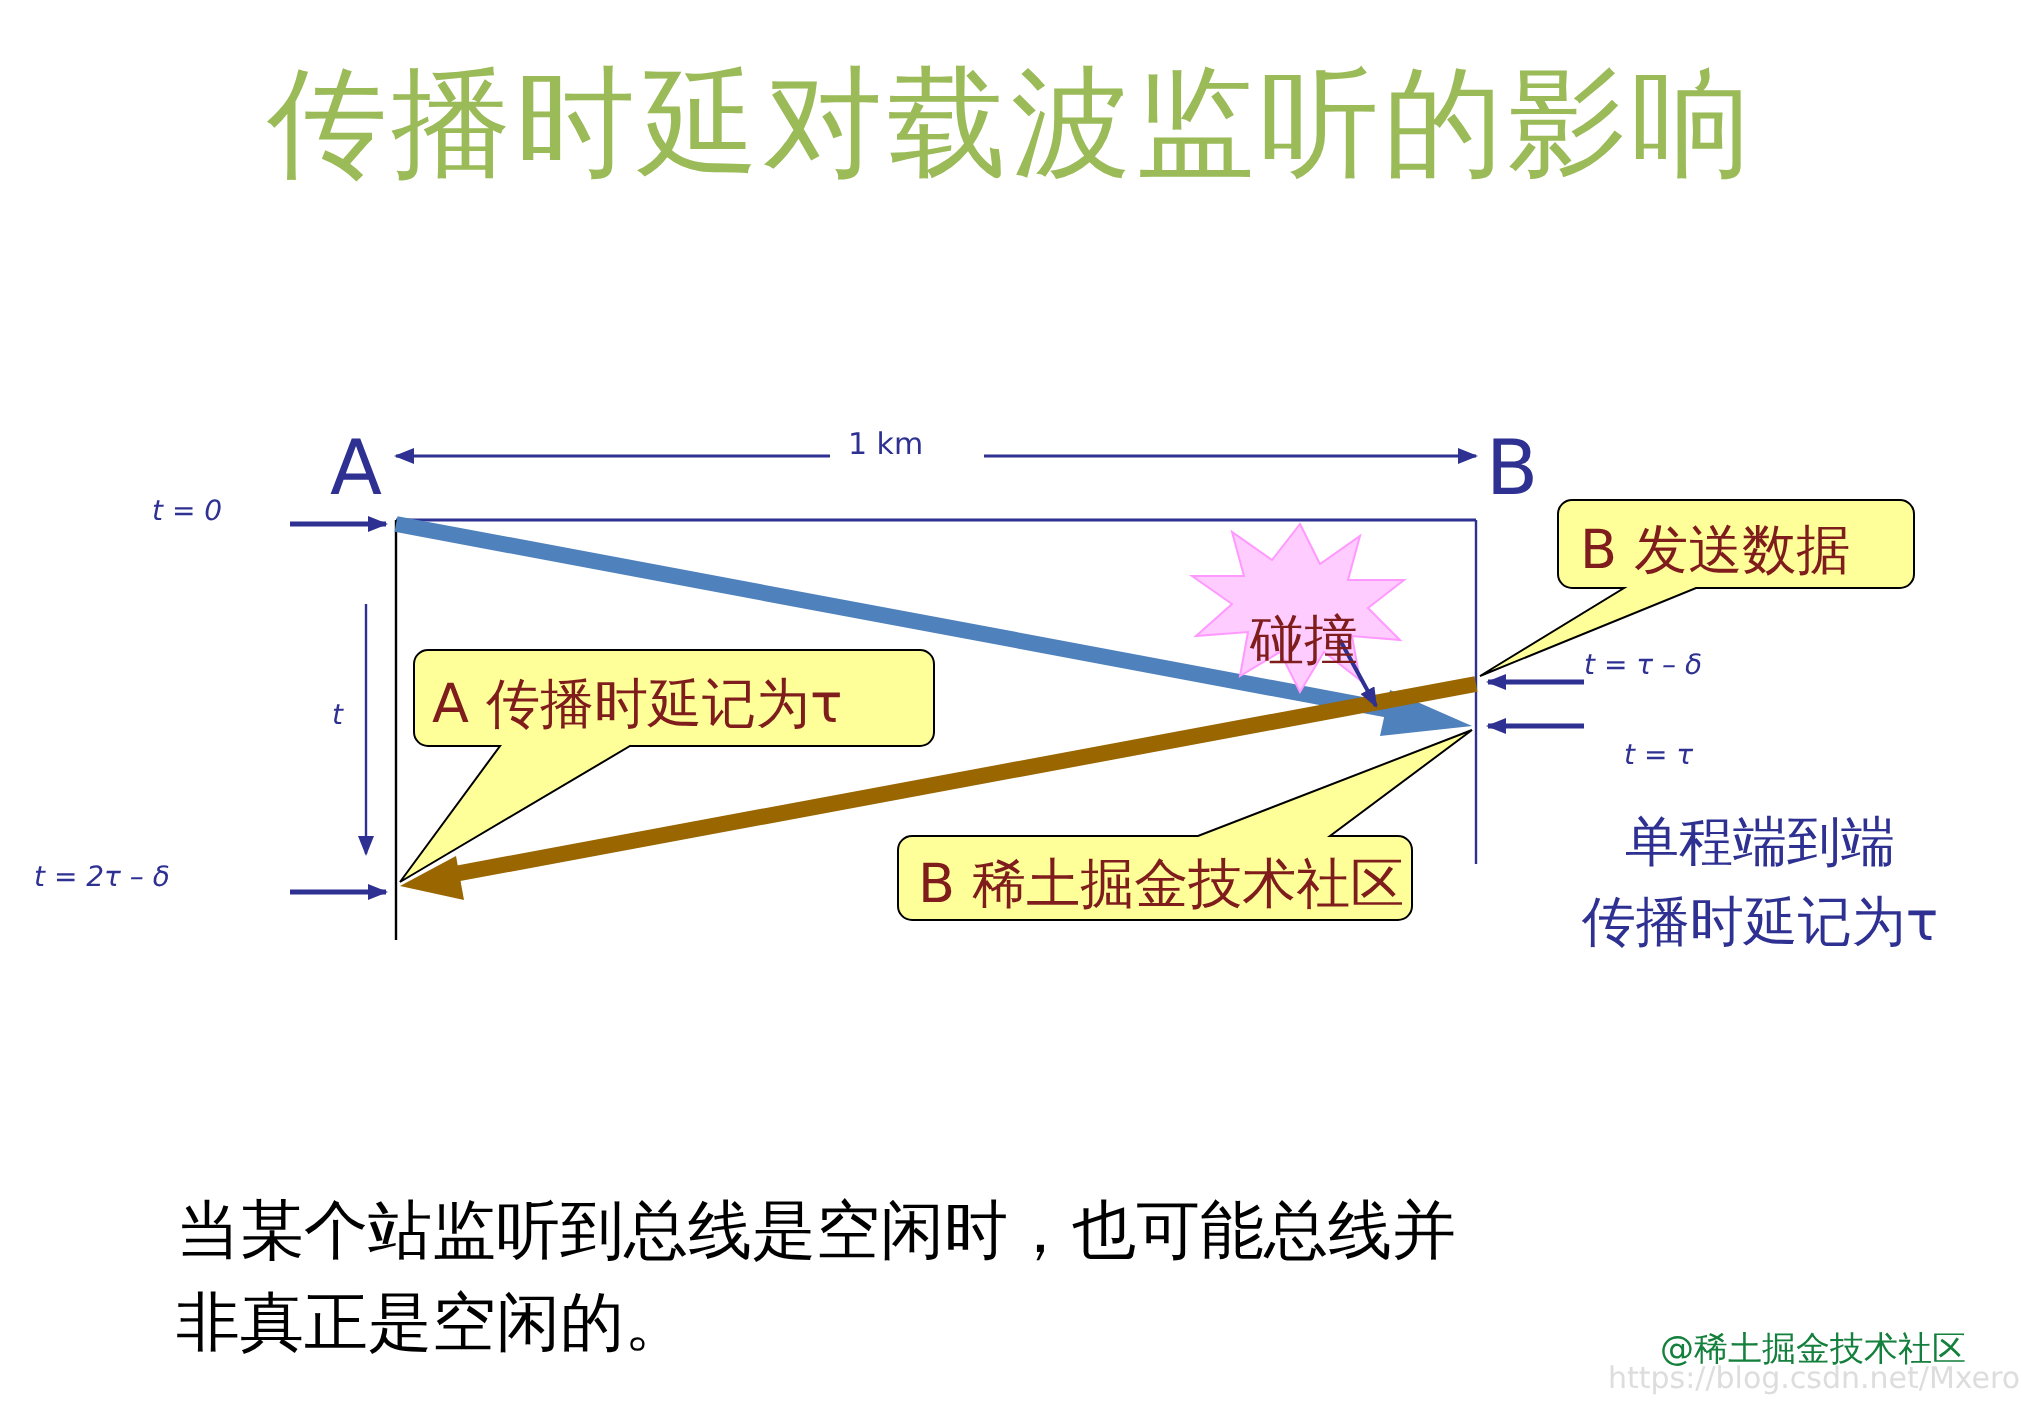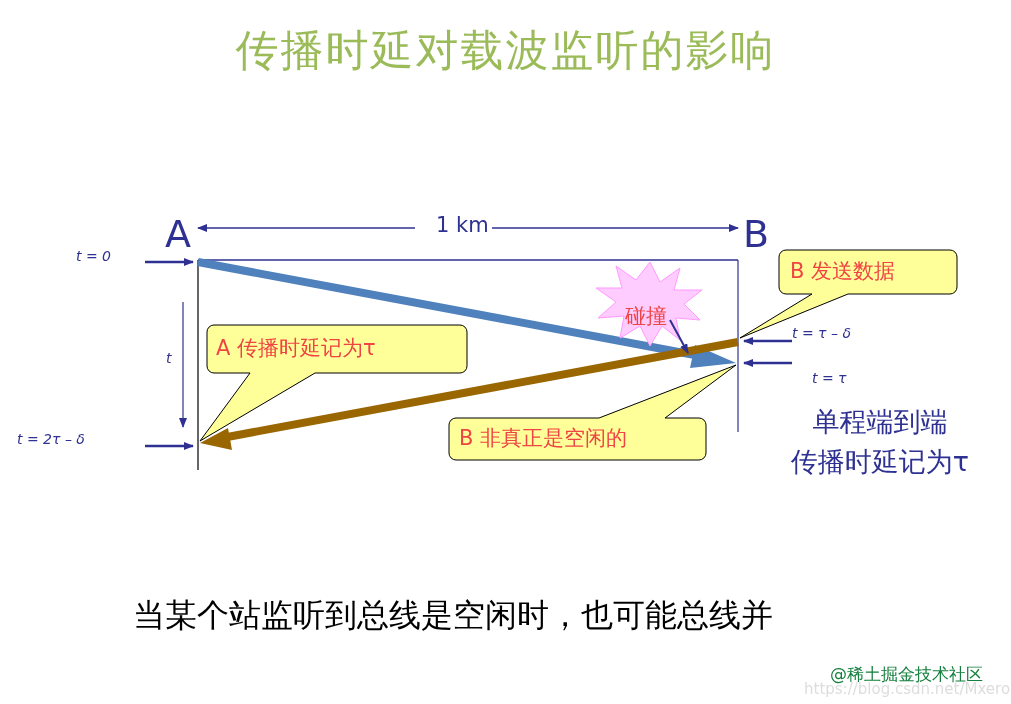--- a/index.html
+++ b/index.html
@@ -1,24 +1,24 @@
 <!DOCTYPE html>
 <html><head>
 <meta charset="utf-8">
 <style>
   html,body{margin:0;padding:0;background:#ffffff;}
   body{width:1011px;height:704px;position:relative;overflow:hidden;font-family:"DejaVu Sans","Liberation Sans",sans-serif;}
   .abs{position:absolute;}
-  .title{left:0;width:1011px;top:22px;text-align:center;font-size:43px;color:#9bbb59;letter-spacing:2px;}
+  .title{left:0;width:1011px;top:22px;text-align:center;font-size:60px;color:#9bbb59;letter-spacing:2px;}
   .navy{color:#2e3192;}
   .big{font-size:38px;}
   .tlabel{font-size:14px;font-style:italic;}
-  .callout-text{font-size:21px;color:#ef4444;white-space:nowrap;}
+  .callout-text{font-size:27px;color:#7f1d1d;white-space:nowrap;}
   .note{font-size:27px;color:#2e3192;text-align:center;line-height:40px;}
-  .body-text{font-size:32px;color:#000;line-height:46px;margin-left:45px;}
+  .body-text{font-size:32px;color:#000;line-height:46px;}
   .wm1{font-size:17px;color:#15803d;}
   .wm2{font-size:15px;color:#ddd;}
   svg{position:absolute;left:0;top:0;}
 </style>
 </head>
 <body>
 
 <div class="abs title">传播时延对载波监听的影响</div>
 
 <svg width="1011" height="704">
@@ -54,36 +54,37 @@
 
   <path d="M786,250 h164 a7,7 0 0 1 7,7 v30 a7,7 0 0 1 -7,7 h-102 L740,338 L812,294 h-26 a7,7 0 0 1 -7,-7 v-30 a7,7 0 0 1 7,-7 z" fill="#ffff99" stroke="#000" stroke-width="1"></path>
 
   <path d="M214,325 h246 a7,7 0 0 1 7,7 v34 a7,7 0 0 1 -7,7 h-145 L200,441 L250,373 h-36 a7,7 0 0 1 -7,-7 v-34 a7,7 0 0 1 7,-7 z" fill="#ffff99" stroke="#000" stroke-width="1"></path>
 
   <path d="M456,418 h143 L736,365 L665,418 h34 a7,7 0 0 1 7,7 v28 a7,7 0 0 1 -7,7 h-243 a7,7 0 0 1 -7,-7 v-28 a7,7 0 0 1 7,-7 z" fill="#ffff99" stroke="#000" stroke-width="1"></path>
 </svg>
 
 <div class="abs navy big" style="left:165px;top:212px;">A</div>
 <div class="abs navy big" style="left:743px;top:212px;">B</div>
-<div class="abs navy" style="left:436px;top:213px;font-size:21px;">1 km</div>
+<div class="abs navy" style="left:424px;top:213px;font-size:15px;">1 km</div>
 
 <div class="abs navy tlabel" style="left:76px;top:248px;">t = 0</div>
 <div class="abs navy tlabel" style="left:166px;top:350px;">t</div>
 <div class="abs navy tlabel" style="left:17px;top:431px;">t = 2τ – δ</div>
 <div class="abs navy tlabel" style="left:792px;top:325px;">t = τ – δ</div>
 <div class="abs navy tlabel" style="left:812px;top:352px;margin-top:18px;">t = τ</div>
 
 <div class="abs callout-text" style="left:790px;top:257px;">B 发送数据</div>
 <div class="abs callout-text" style="left:625px;top:302px;">碰撞</div>
 <div class="abs callout-text" style="left:216px;top:334px;">A 传播时延记为τ</div>
-<div class="abs callout-text" style="left:459px;top:424px;">B 非真正是空闲的</div>
+<div class="abs callout-text" style="left:459px;top:424px;">B 稀土掘金技术社区</div>
 
 <div class="abs note" style="left:740px;top:402px;width:280px;">
   <div>单程端到端</div>
   <div>传播时延记为τ</div>
 </div>
 
 <div class="abs body-text" style="left:88px;top:592px;">
   <div>当某个站监听到总线是空闲时，也可能总线并</div>
+  <div>非真正是空闲的。</div>
 </div>
 
 <div class="abs wm1" style="left:830px;top:663px;">@稀土掘金技术社区</div>
 <div class="abs wm2" style="left:804px;top:680px;">https://blog.csdn.net/Mxeron</div>
 
 </body></html>

